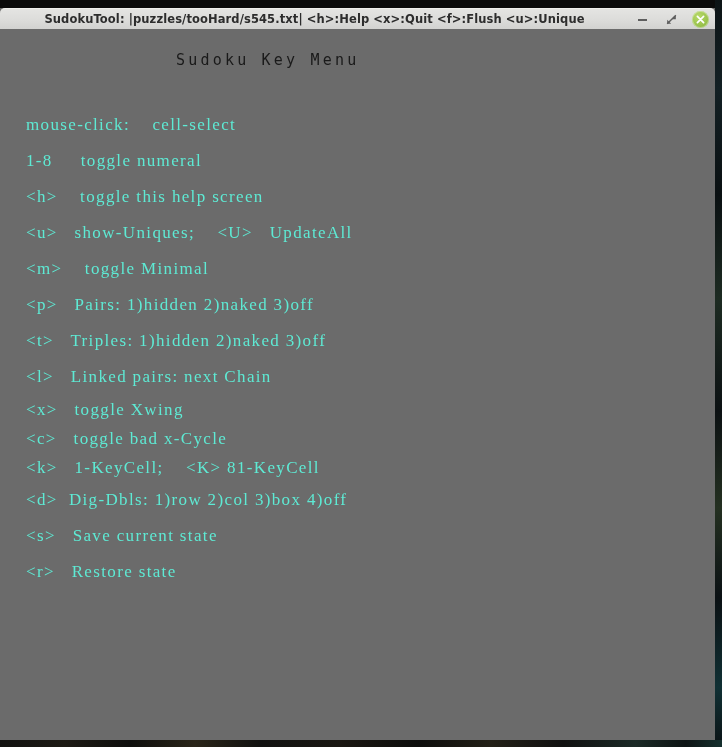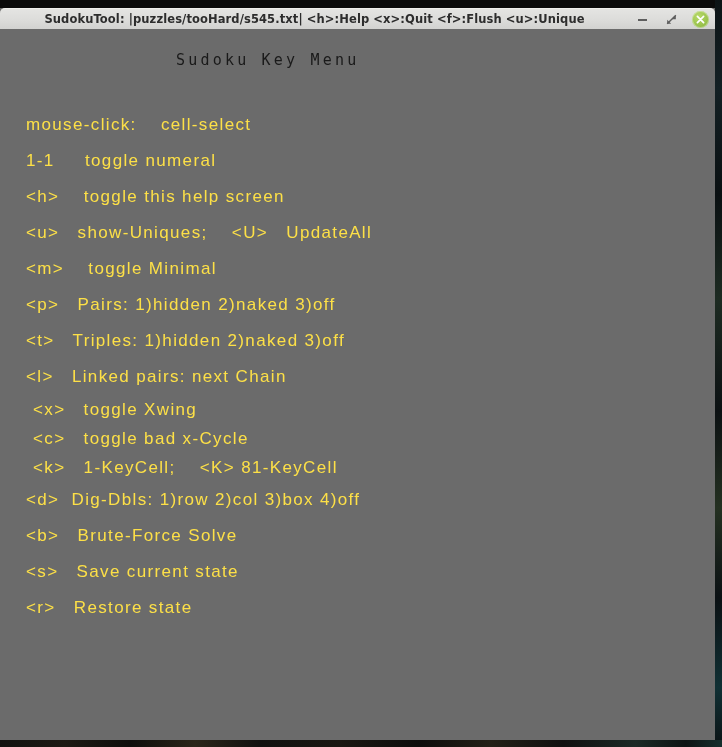--- a/index.html
+++ b/index.html
@@ -105,28 +105,28 @@
 
   #menu-lines {
     position: absolute;
     left: 26px;
     top: 78px;
     right: 0;
   }
   .mline {
     display: block;
     white-space: pre;
-    font-family: Liberation Sans, sans-serif;
+    font-family: Liberation Serif, serif;
     font-size: 17px;
     letter-spacing: 1.35px;
-    color: #fde047;
+    color: #5eead4;
     height: 36px;
     line-height: 36px;
   }
-  .mline.tight { height: 29px; line-height: 29px; margin-left: 7px; }
+  .mline.tight { height: 29px; line-height: 29px; }
 
   
   #edge-right {
     position: absolute;
     left: 715px;
     top: 0;
     width: 7px;
     height: 747px;
     background: linear-gradient(to bottom,
       #0d1416 0%, #132024 12%, #0a1012 26%, #1d2b22 40%,
@@ -174,32 +174,31 @@
 
     </div>
   </div>
 
   <div id="content">
 
     <div id="heading">Sudoku Key Menu</div>
 
     <div id="menu-lines">
         <div class="mline">mouse-click:    cell-select</div>
-        <div class="mline">1-1     toggle numeral</div>
+        <div class="mline">1-8     toggle numeral</div>
         <div class="mline">&lt;h&gt;    toggle this help screen</div>
         <div class="mline">&lt;u&gt;   show-Uniques;    &lt;U&gt;   UpdateAll</div>
         <div class="mline">&lt;m&gt;    toggle Minimal</div>
         <div class="mline">&lt;p&gt;   Pairs: 1)hidden 2)naked 3)off</div>
         <div class="mline">&lt;t&gt;   Triples: 1)hidden 2)naked 3)off</div>
         <div class="mline">&lt;l&gt;   Linked pairs: next Chain</div>
         <div class="mline tight">&lt;x&gt;   toggle Xwing</div>
         <div class="mline tight">&lt;c&gt;   toggle bad x-Cycle</div>
         <div class="mline tight">&lt;k&gt;   1-KeyCell;    &lt;K&gt; 81-KeyCell</div>
         <div class="mline">&lt;d&gt;  Dig-Dbls: 1)row 2)col 3)box 4)off</div>
-        <div class="mline">&lt;b&gt;   Brute-Force Solve</div>
         <div class="mline">&lt;s&gt;   Save current state</div>
         <div class="mline">&lt;r&gt;   Restore state</div>
       </div>
 
   </div>
 
 </div>
 
 <div id="edge-right"></div>
 <div id="edge-bottom"></div>

